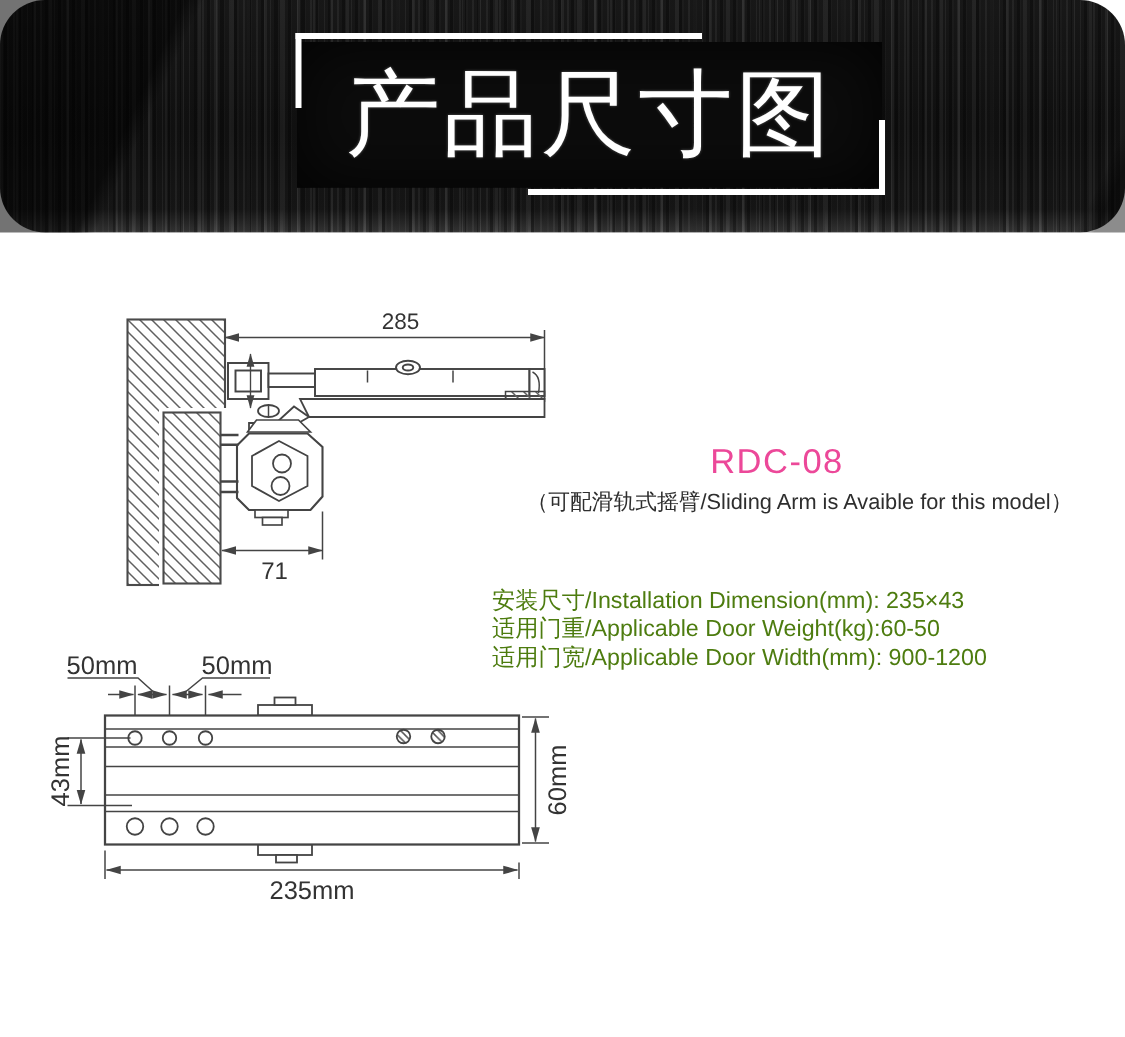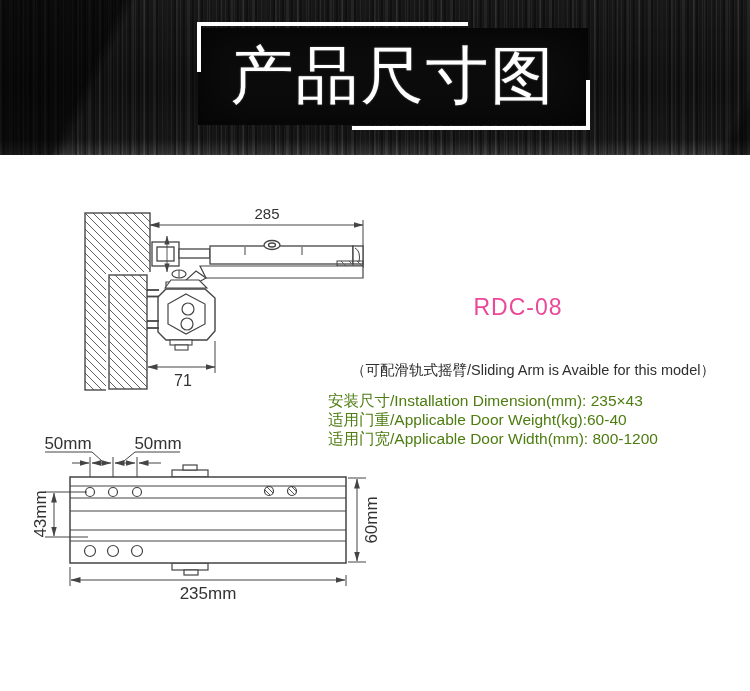--- a/index.html
+++ b/index.html
@@ -8,20 +8,21 @@
     font-family:"Liberation Sans","DejaVu Sans",sans-serif;color:#333;
   }
   
   .banner{
     position:absolute;left:0;top:0;width:750px;height:155px;
     background:
       repeating-linear-gradient(90deg, rgba(255,255,255,.055) 0 1px, rgba(0,0,0,0) 1px 3px, rgba(0,0,0,.30) 3px 5px, rgba(255,255,255,.025) 5px 6px, rgba(0,0,0,0) 6px 9px),
       repeating-linear-gradient(90deg, rgba(255,255,255,.03) 0 2px, rgba(0,0,0,.22) 2px 11px),
       linear-gradient(180deg,#1e1e1e 0%,#141414 55%,#1b1b1b 90%,#3c3c3c 99%,#4a4a4a 100%);
     background-color:#171717;
+    border-radius:30px;
   }
   .banner::before{
     content:"";position:absolute;inset:0;
     background:
       linear-gradient(115deg, rgba(0,0,0,.55) 0 15%, rgba(0,0,0,0) 16.5%),
       linear-gradient(295deg, rgba(0,0,0,.45) 0 2.5%, rgba(0,0,0,0) 4%);
   }
   .title-box{
     position:absolute;left:198px;top:28px;width:390px;height:97px;background:#0c0c0c;
     box-shadow:inset 0 0 45px rgba(0,0,0,.85);
@@ -40,21 +41,21 @@
   
   .svg-abs{position:absolute;}
   svg text{font-family:"Liberation Sans","DejaVu Sans",sans-serif;fill:#333;}
   
   .model-name{
     position:absolute;left:408px;top:294px;width:220px;text-align:center;
     font-size:23px;color:#ec4899;letter-spacing:1px;white-space:nowrap;
   }
   .model-note{
     position:absolute;left:338px;top:325px;width:390px;text-align:center;
-    font-size:14.5px;color:#2e2e2e;white-space:nowrap;margin-top:36px;
+    font-size:14.5px;color:#2e2e2e;white-space:nowrap;
   }
   .specs{
     position:absolute;left:328px;top:391px;font-size:15.5px;line-height:19px;
     color:#4d7c0f;white-space:nowrap;
   }
 </style>
 </head>
 <body>
 
 <div class="page">
@@ -200,17 +201,17 @@
       <line x1="71" y1="580" x2="345" y2="580" marker-start="url(#ahB)" marker-end="url(#ahB)"></line>
     </g>
     <text x="208" y="599" text-anchor="middle" font-size="17">235mm</text>
   </svg>
 
   <div class="model-name">RDC-08</div>
   <div class="model-note">（可配滑轨式摇臂/Sliding Arm is Avaible for this model）</div>
 
   <div class="specs">
     <div>安装尺寸/Installation Dimension(mm): 235×43</div>
-    <div>适用门重/Applicable Door Weight(kg):60-40</div>
-    <div>适用门宽/Applicable Door Width(mm): 800-1200</div>
+    <div>适用门重/Applicable Door Weight(kg):60-50</div>
+    <div>适用门宽/Applicable Door Width(mm): 900-1200</div>
   </div>
 
 </div>
 
 </body></html>

